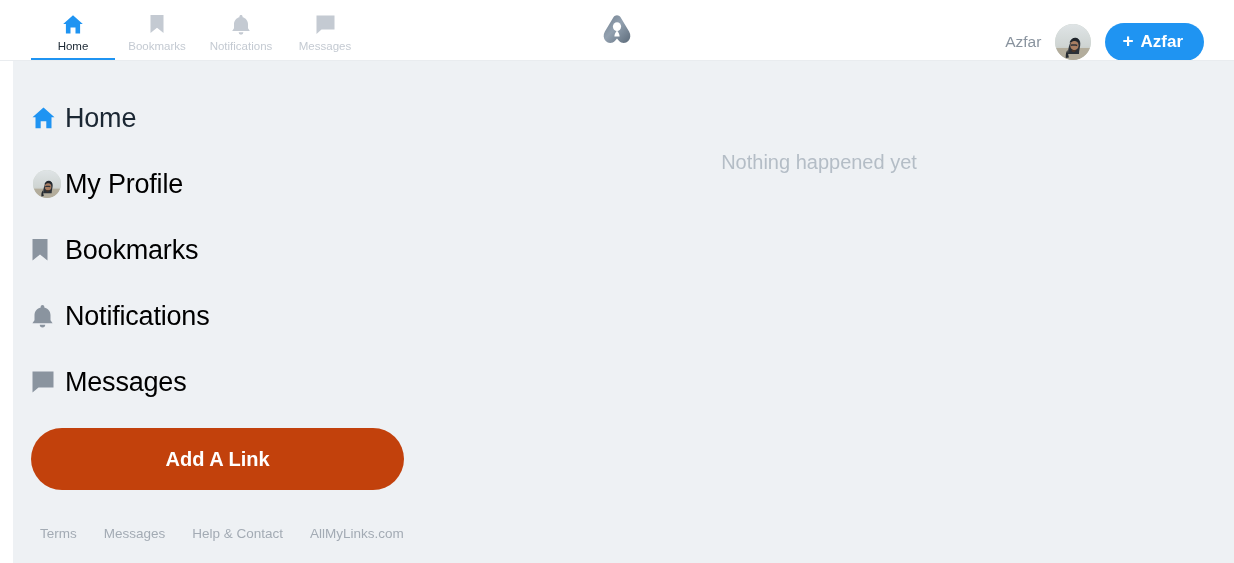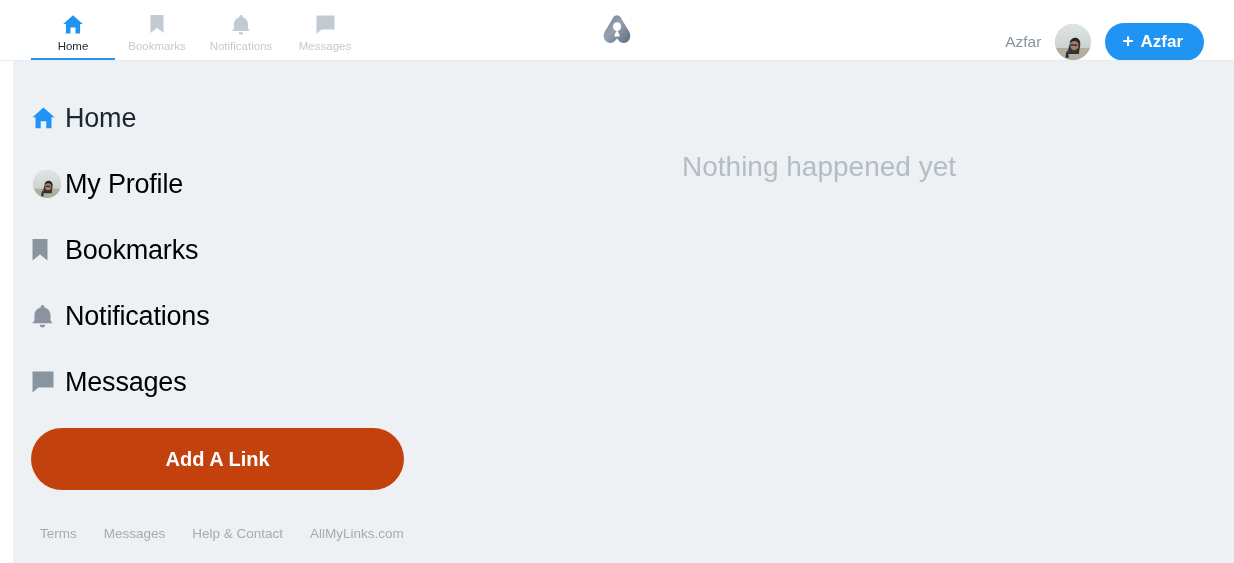--- a/index.html
+++ b/index.html
@@ -240,21 +240,21 @@
   .main {
     position: relative;
     flex: 1;
     padding-top: 90px;
     display: flex;
     justify-content: center;
     align-items: flex-start;
   }
 
   .empty-state {
-    font-size: 28px;
+    font-size: 20px;
     color: #b4bdc6;
     position: relative;
     left: -8px;
     text-align: right;
   }
 </style>
 </head>
 <body>
 
 <div class="header">

